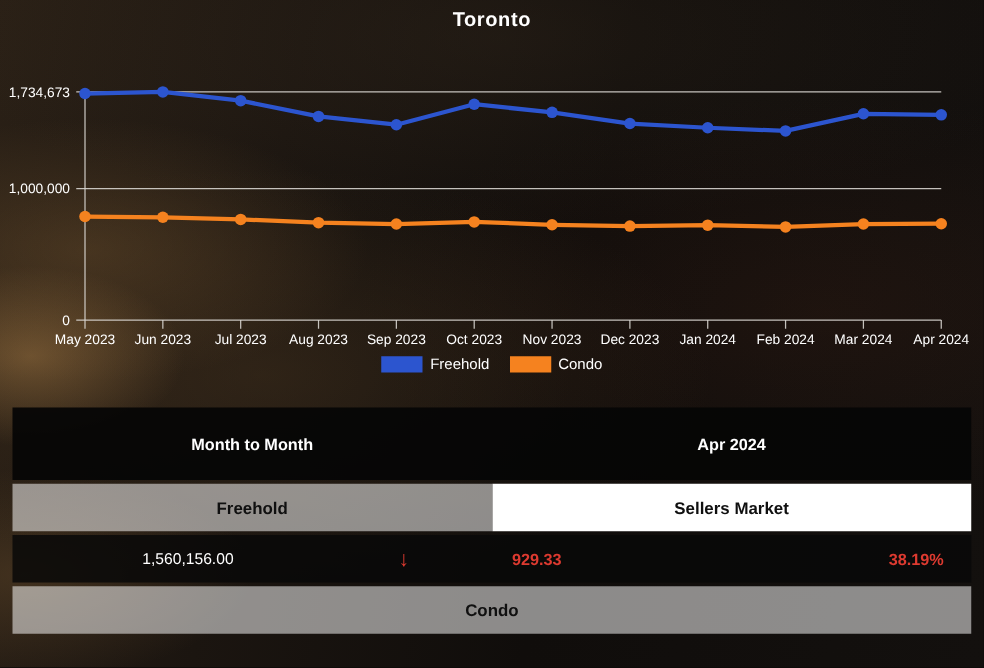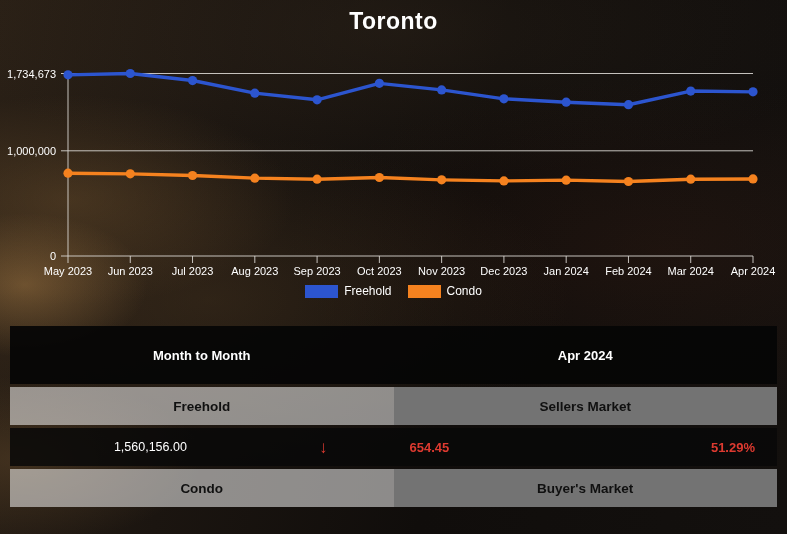--- a/index.html
+++ b/index.html
@@ -13,40 +13,40 @@
       radial-gradient(170px 100px at 25px 285px, rgba(158,117,66,0.55), rgba(158,117,66,0) 72%),
       radial-gradient(320px 150px at 70px 200px, rgba(112,82,46,0.42), rgba(112,82,46,0) 70%),
       radial-gradient(480px 220px at 210px 300px, rgba(96,70,40,0.30), rgba(96,70,40,0) 75%),
       radial-gradient(260px 120px at 20px 460px, rgba(120,88,50,0.35), rgba(120,88,50,0) 70%),
       radial-gradient(520px 240px at 660px 250px, rgba(82,40,24,0.20), rgba(82,40,24,0) 72%),
       radial-gradient(600px 200px at 400px 30px, rgba(70,55,38,0.25), rgba(70,55,38,0) 75%),
       linear-gradient(100deg, #2a2016 0%, #1b1510 28%, #100d0b 58%, #13100e 100%);
   }
   .title{
     position:absolute;top:8px;left:0;width:100%;margin:0;text-align:center;
-    font-size:23px;font-weight:bold;color:#ffffff;letter-spacing:.5px;
+    font-size:16px;font-weight:bold;color:#ffffff;letter-spacing:.5px;
   }
   #chart{position:absolute;left:0;top:0;width:787px;height:310px;font-family:"Liberation Sans",sans-serif;}
   .legend{
     position:absolute;top:284px;left:0;width:100%;
     display:flex;justify-content:center;align-items:center;gap:16px;
   }
   .legend-item{display:flex;align-items:center;gap:6px;cursor:pointer;}
   .legend-swatch{width:33px;height:13px;display:inline-block;}
   .legend-label{color:#fff;font-size:12px;}
 
   .mtable{position:absolute;left:10px;top:326px;width:767px;}
   .trow{display:flex;width:100%;}
   .half{flex:1;box-sizing:border-box;display:flex;align-items:center;justify-content:center;}
   .header-row{height:58px;background:rgba(5,5,5,0.93);}
   .header-row .half{color:#fff;font-weight:bold;font-size:13px;}
   .label-row{height:38px;margin-top:3px;}
   .label-row .half{color:#101010;font-weight:bold;font-size:13.5px;}
   .label-row .left{background:rgba(255,255,255,0.52);}
-  .label-row .right{background:#737373;}
+  .label-row .right{background:#ffffff;}
   .data-row{height:38px;margin-top:3px;background:rgba(8,8,8,0.84);}
   .data-row .left{justify-content:flex-start;padding:16px;}
   .vcell{flex:0 0 72%;display:flex;align-items:center;justify-content:center;
          color:#fff;font-size:12.5px;}
   .acell{flex:1;display:flex;align-items:center;justify-content:center;font-size:17px;line-height:1;}
   .data-row .right{justify-content:space-between;padding:0 22px;}
   .count,.percent{font-weight:bold;font-size:13px;}
 </style>
 </head>
 <body>
@@ -136,23 +136,22 @@
     <div class="half left">Freehold</div>
     <div class="half right">Sellers Market</div>
   </div>
 
   <div class="trow data-row">
     <div class="half left">
       <span class="vcell">1,560,156.00</span>
       <span class="acell" style="color: rgb(221, 58, 48);">↓</span>
     </div>
     <div class="half right">
-      <span class="count" style="color: rgb(221, 58, 48);">654.45</span>
-      <span class="percent" style="color: rgb(221, 58, 48);">51.29%</span>
+      <span class="count" style="color: rgb(221, 58, 48);">929.33</span>
+      <span class="percent" style="color: rgb(221, 58, 48);">38.19%</span>
     </div>
   </div>
 
   <div class="trow label-row">
     <div class="half left">Condo</div>
-    <div class="half right">Buyer's Market</div>
   </div>
 
 </div>
 
 </body></html>

